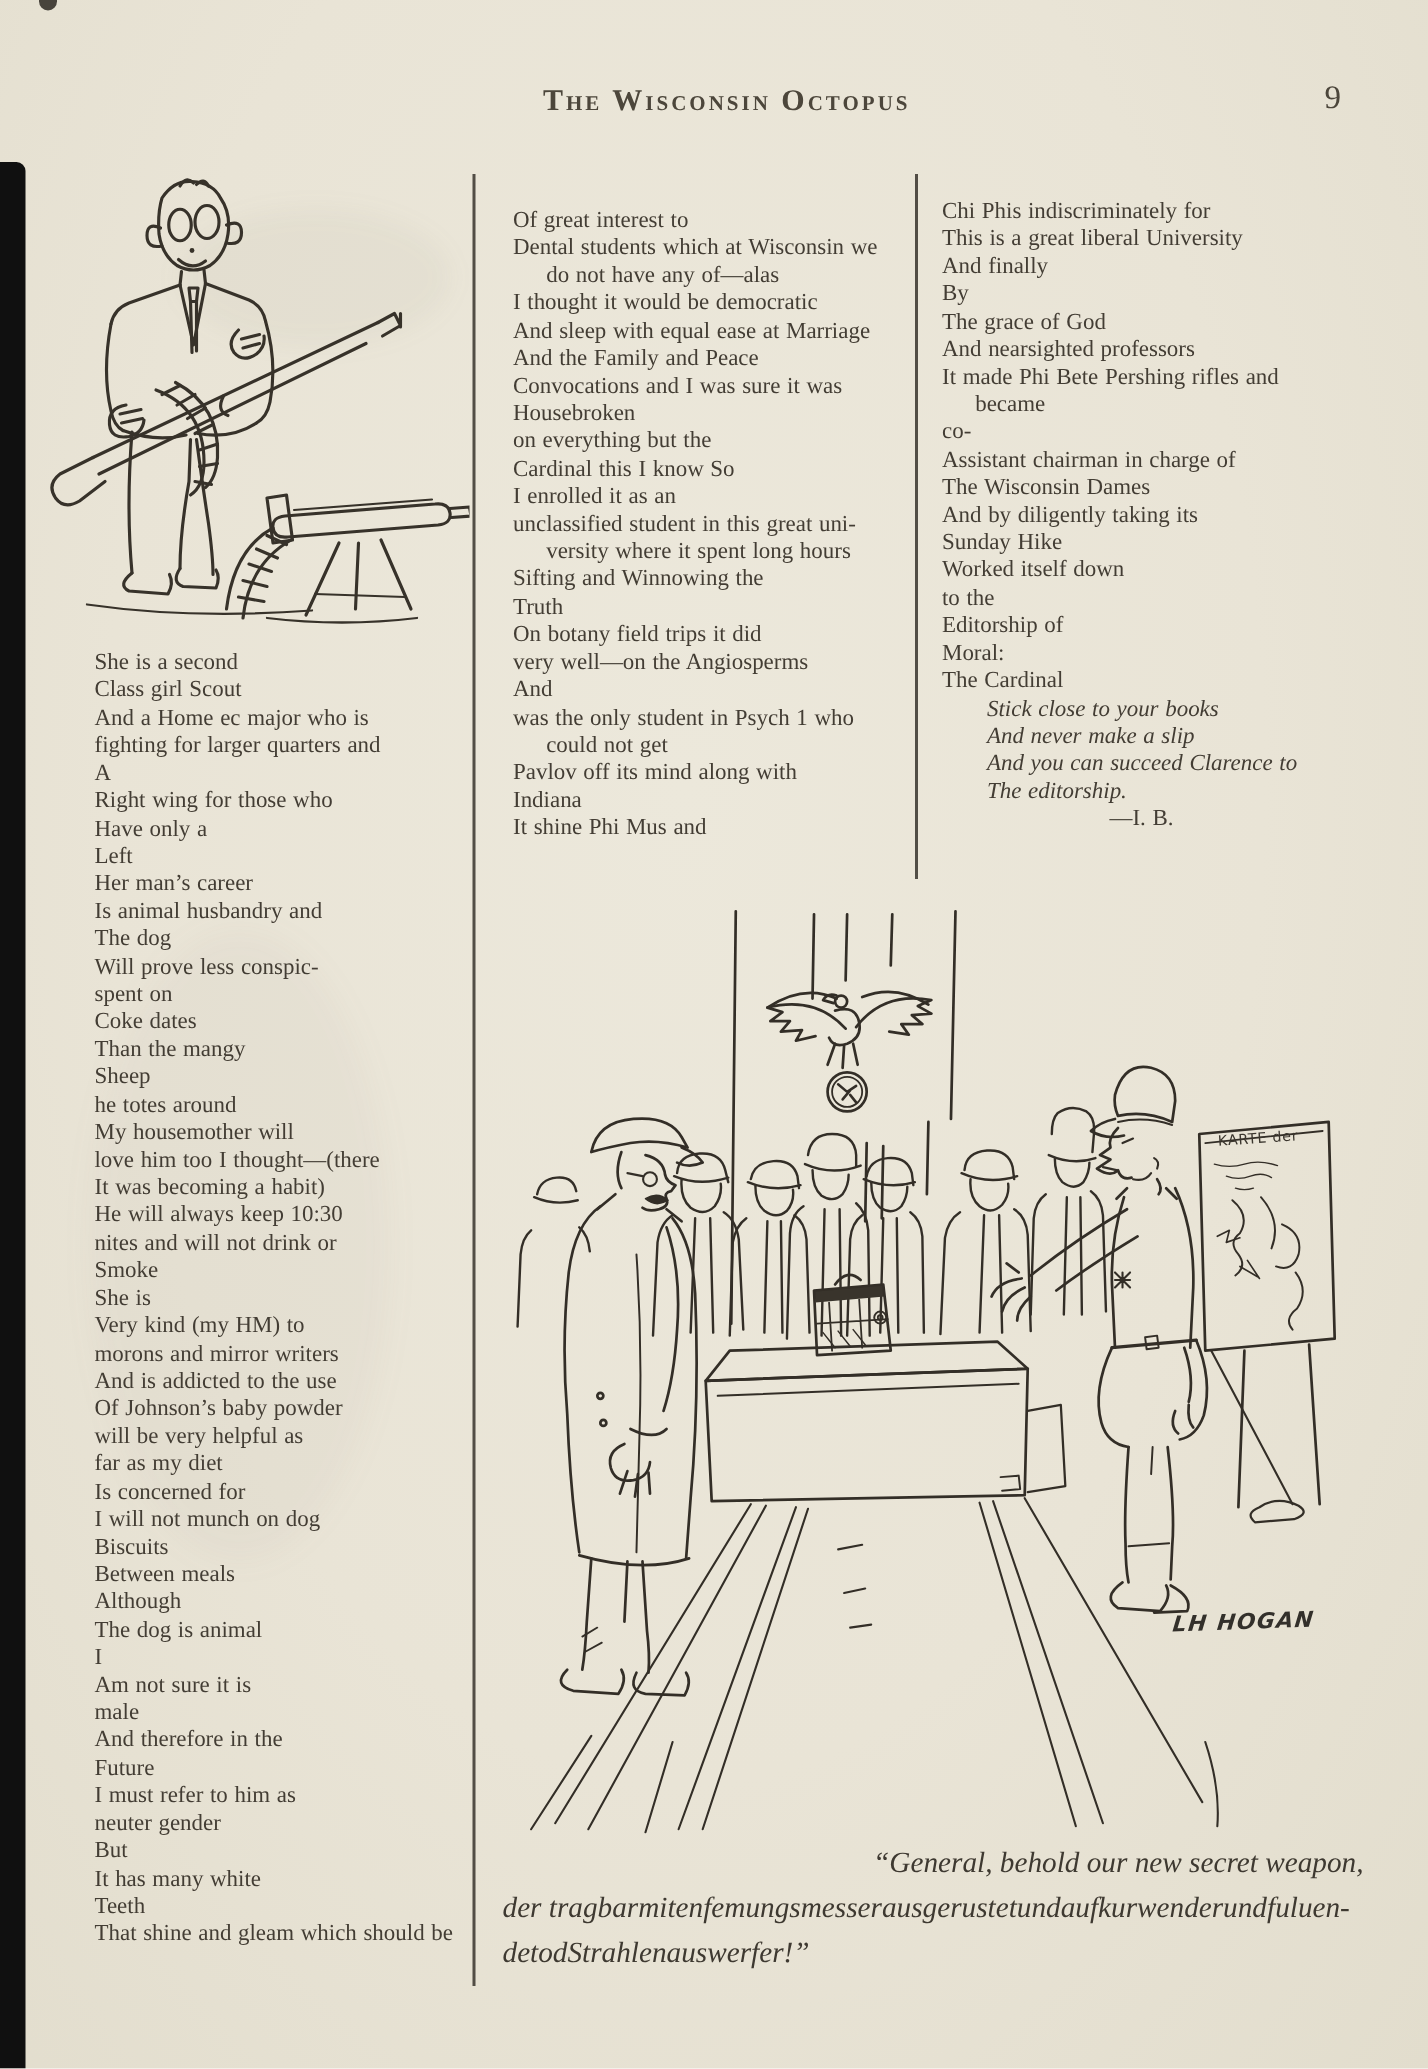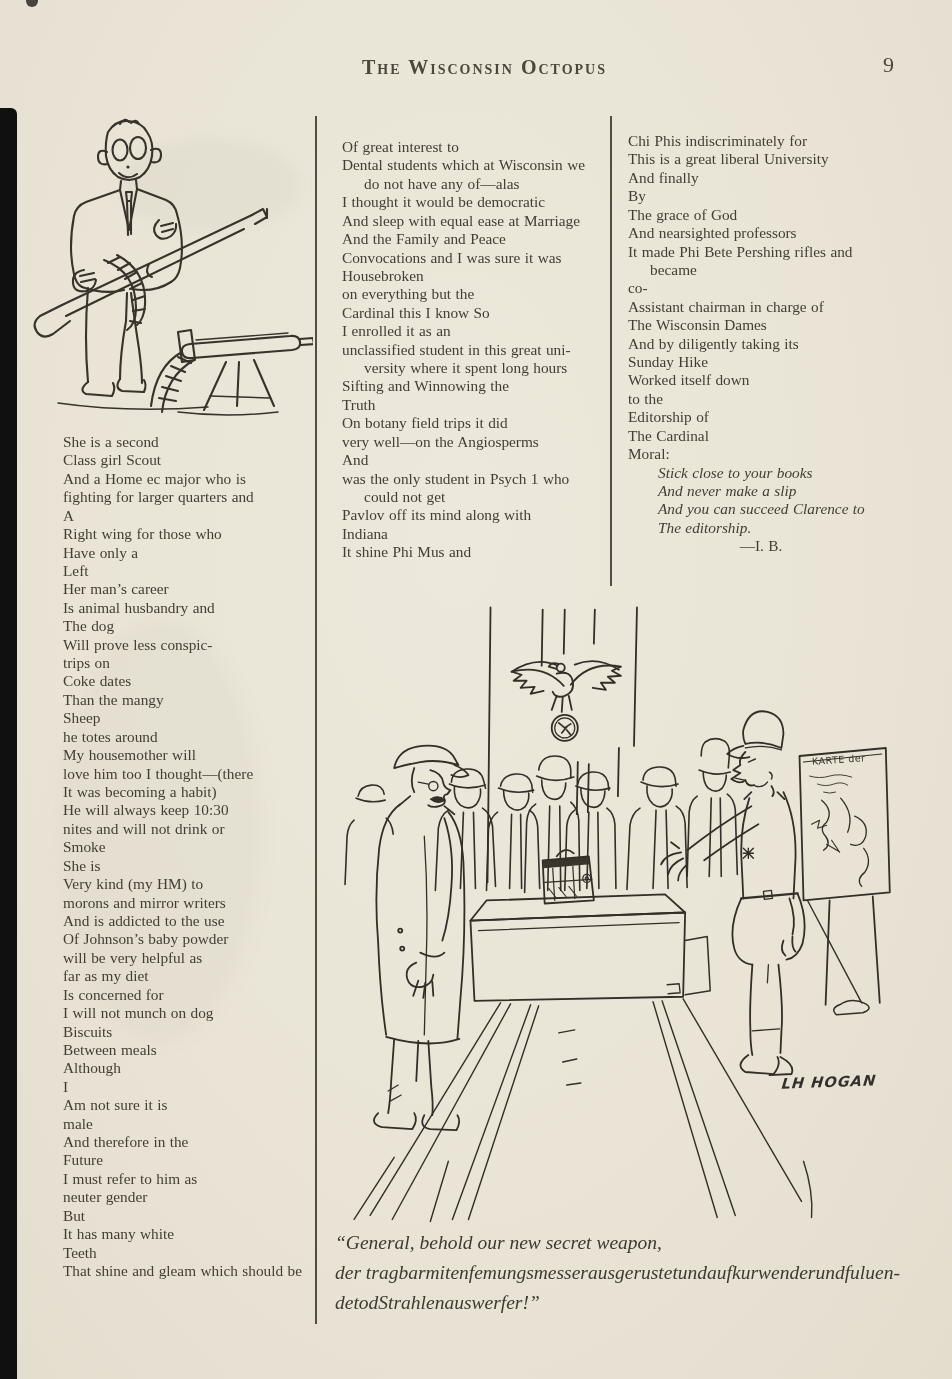--- a/index.html
+++ b/index.html
@@ -43,21 +43,21 @@
   }
   .signature{
     position:absolute;left:452px;top:476px;font-family:"DejaVu Sans",sans-serif;
     font-style:italic;font-weight:600;font-size:14.5px;letter-spacing:1px;color:#33302b;
     transform:skewX(-8deg) rotate(-2deg);
   }
   .caption{
     position:absolute;left:335px;top:1228px;width:574px;
     font-style:italic;font-size:19.5px;line-height:30px;color:#3e3931;
   }
-  .caption .cap-1{text-align:left;}
+  .caption .cap-1{text-align:right;}
   .smudge{position:absolute;border-radius:50%;pointer-events:none;}
   .smudge-a{left:120px;top:140px;width:180px;height:90px;background:rgba(120,110,90,.05);filter:blur(8px);}
   .smudge-b{left:60px;top:620px;width:200px;height:420px;background:rgba(120,110,90,.04);filter:blur(10px);}
 </style>
 </head>
 <body>
 
 <div class="smudge smudge-a"></div>
 <div class="smudge smudge-b"></div>
 
@@ -124,21 +124,21 @@
     <div class="tline">And a Home ec major who is</div>
     <div class="tline">fighting for larger quarters and</div>
     <div class="tline">A</div>
     <div class="tline">Right wing for those who</div>
     <div class="tline">Have only a</div>
     <div class="tline">Left</div>
     <div class="tline">Her man’s career</div>
     <div class="tline">Is animal husbandry and</div>
     <div class="tline">The dog</div>
     <div class="tline">Will prove less conspic-</div>
-    <div class="tline">trips on</div>
+    <div class="tline">spent on</div>
     <div class="tline">Coke dates</div>
     <div class="tline">Than the mangy</div>
     <div class="tline">Sheep</div>
     <div class="tline">he totes around</div>
     <div class="tline">My housemother will</div>
     <div class="tline">love him too I thought—(there</div>
     <div class="tline">It was becoming a habit)</div>
     <div class="tline">He will always keep 10:30</div>
     <div class="tline">nites and will not drink or</div>
     <div class="tline">Smoke</div>
@@ -147,20 +147,21 @@
     <div class="tline">morons and mirror writers</div>
     <div class="tline">And is addicted to the use</div>
     <div class="tline">Of Johnson’s baby powder</div>
     <div class="tline">will be very helpful as</div>
     <div class="tline">far as my diet</div>
     <div class="tline">Is concerned for</div>
     <div class="tline">I will not munch on dog</div>
     <div class="tline">Biscuits</div>
     <div class="tline">Between meals</div>
     <div class="tline">Although</div>
+    <div class="tline">The dog is animal</div>
     <div class="tline">I</div>
     <div class="tline">Am not sure it is</div>
     <div class="tline">male</div>
     <div class="tline">And therefore in the</div>
     <div class="tline">Future</div>
     <div class="tline">I must refer to him as</div>
     <div class="tline">neuter gender</div>
     <div class="tline">But</div>
     <div class="tline">It has many white</div>
     <div class="tline">Teeth</div>
@@ -206,22 +207,22 @@
       <div class="tline">It made Phi Bete Pershing rifles and</div>
       <div class="tline">     became</div>
       <div class="tline">co-</div>
       <div class="tline">Assistant chairman in charge of</div>
       <div class="tline">The Wisconsin Dames</div>
       <div class="tline">And by diligently taking its</div>
       <div class="tline">Sunday Hike</div>
       <div class="tline">Worked itself down</div>
       <div class="tline">to the</div>
       <div class="tline">Editorship of</div>
+      <div class="tline">Moral:</div>
       <div class="tline">The Cardinal</div>
-      <div class="tline">Moral:</div>
     </div>
   <div class="moral">
 
   <div class="tline">Stick close to your books</div>
       <div class="tline">And never make a slip</div>
       <div class="tline">And you can succeed Clarence to</div>
       <div class="tline">The editorship.</div>
     </div>
   <div class="tline byline">—I. B.</div>
 </div>

